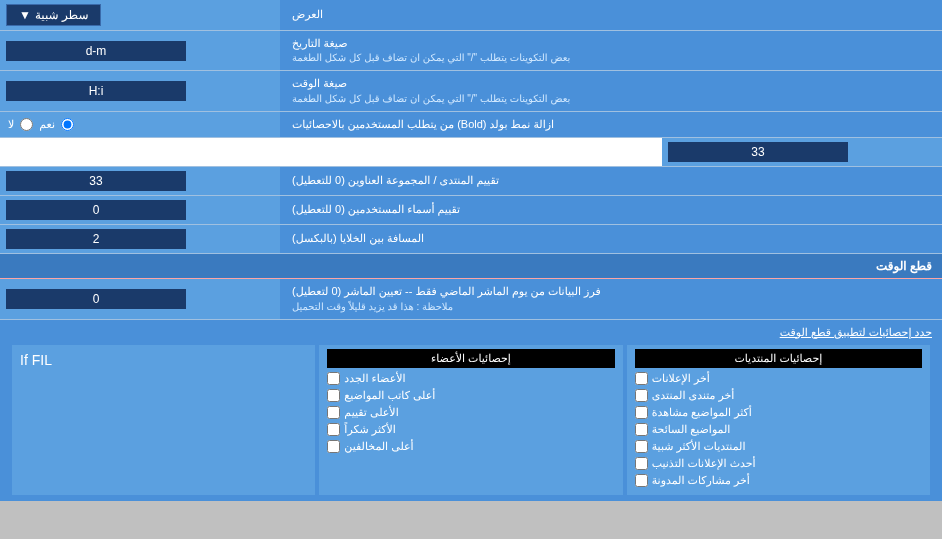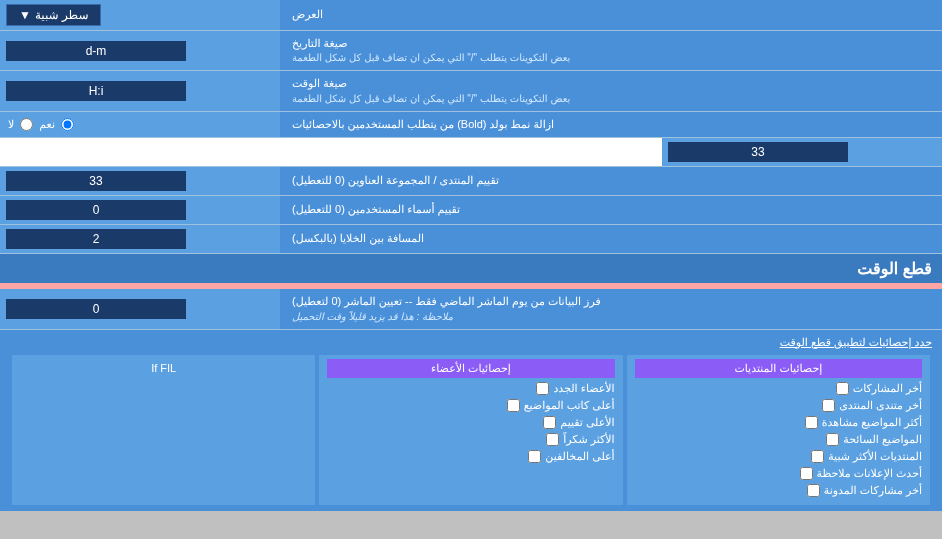--- a/index.html
+++ b/index.html
@@ -61,22 +61,22 @@
       align-items: center;
       gap: 4px;
     }
     
     .section-header {
       background: #3a7abf;
       color: #fff;
       padding: 5px 10px;
       text-align: right;
       font-weight: bold;
-      font-size: 16px;
-      border-bottom: 6px solid #fca5a5;
+      font-size: 12px;
+      border-bottom: 1px solid #fca5a5;
     }
     
     .radio-cell {
       width: 280px;
       background: #5ba0e0;
       padding: 4px 8px;
       display: flex;
       align-items: center;
       justify-content: flex-end;
       gap: 12px;
@@ -108,46 +108,45 @@
       display: flex;
       gap: 0;
     }
     .checkbox-col {
       flex: 1;
       background: #5ba0e0;
       padding: 4px 8px;
       margin: 0 2px;
     }
     .checkbox-col-header {
-      background: #8b5cf6;
+      background: #000000;
       color: #fff;
       text-align: center;
       font-size: 11px;
       padding: 3px 6px;
       margin-bottom: 4px;
     }
     .checkbox-item {
       display: flex;
       align-items: center;
       gap: 4px;
       margin-bottom: 4px;
       direction: rtl;
-      justify-content: flex-start;
+      justify-content: flex-end;
     }
     .checkbox-item label {
       color: #fff;
       font-size: 11px;
     }
     .checkbox-item input[type="checkbox"] {
       cursor: pointer;
     }
     .note-text {
       color: #ffe066;
       font-size: 10px;
-      font-style: italic;
     }
     .label-cell-multiline {
       display: flex;
       flex-direction: column;
       align-items: flex-end;
       justify-content: center;
     }
   </style>
 </head>
 <body>
@@ -251,41 +250,41 @@
     <div class="bottom-title">
       <span>حدد إحصائيات لتطبيق قطع الوقت</span>
     </div>
     <div class="checkboxes-container">
 
       <div class="checkbox-col">
         <div class="checkbox-col-header">
           <span>إحصائيات المنتديات</span>
         </div>
         <div class="checkbox-item">
-          <label>أخر المشاركات</label>
+          <label>أخر الإعلانات</label>
           <input type="checkbox" style="">
         </div>
         <div class="checkbox-item">
           <label>أخر متندى المنتدى</label>
           <input type="checkbox" style="">
         </div>
         <div class="checkbox-item">
           <label>أكثر المواضيع مشاهدة</label>
           <input type="checkbox" style="">
         </div>
         <div class="checkbox-item">
           <label>المواضيع السائحة</label>
           <input type="checkbox" style="">
         </div>
         <div class="checkbox-item">
           <label>المنتديات الأكثر شبية</label>
           <input type="checkbox" style="">
         </div>
         <div class="checkbox-item">
-          <label>أحدث الإعلانات ملاحظة</label>
+          <label>أحدث الإعلانات التذنيب</label>
           <input type="checkbox" style="">
         </div>
         <div class="checkbox-item">
           <label>أخر مشاركات المدونة</label>
           <input type="checkbox" style="">
         </div>
       </div>
 
       <div class="checkbox-col">
         <div class="checkbox-col-header">
@@ -307,20 +306,20 @@
           <label>الأكثر شكراً</label>
           <input type="checkbox" style="">
         </div>
         <div class="checkbox-item">
           <label>أعلى المخالفين</label>
           <input type="checkbox" style="">
         </div>
       </div>
 
       <div class="checkbox-col">
-        <div style="color:#fff; font-size:11px; text-align:center; padding:3px 0;">
+        <div style="color:#fff; font-size:14px; text-align:left; padding:3px 0;">
           <span>If FIL</span>
         </div>
       </div>
     </div>
   </div>
 
 </div>
 
 </body></html>

